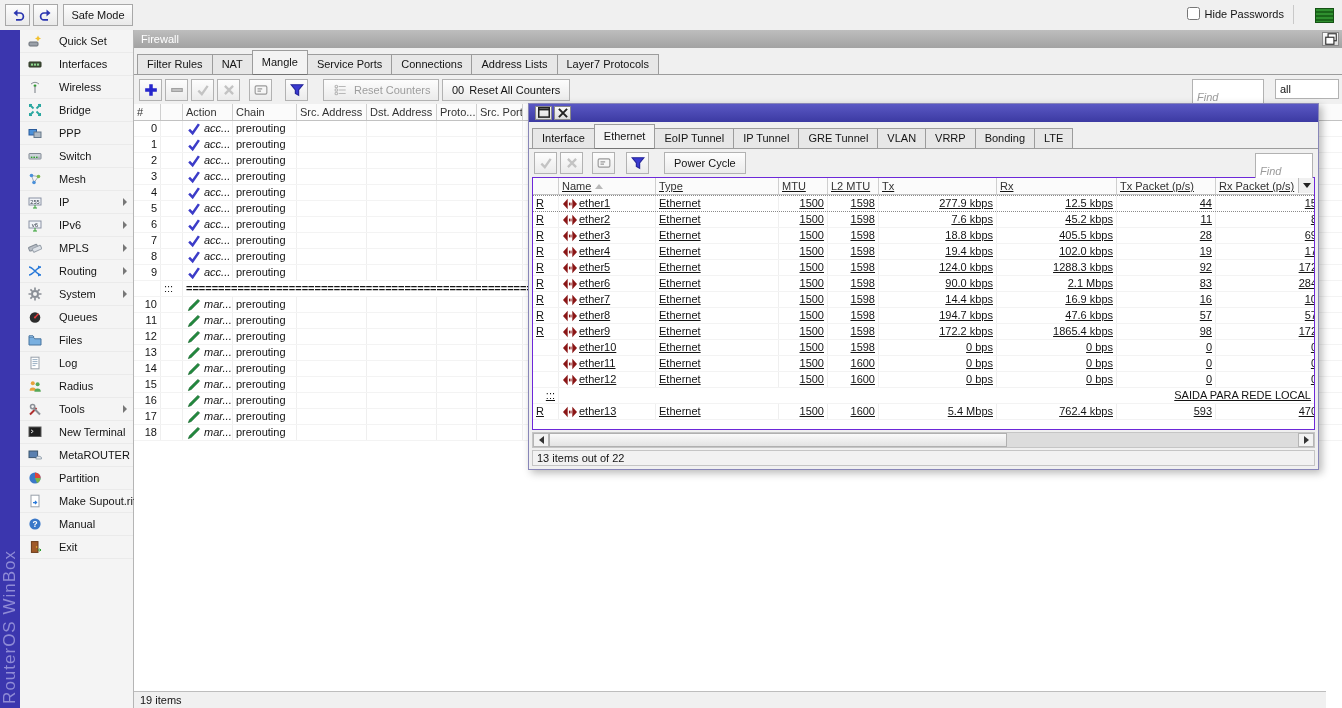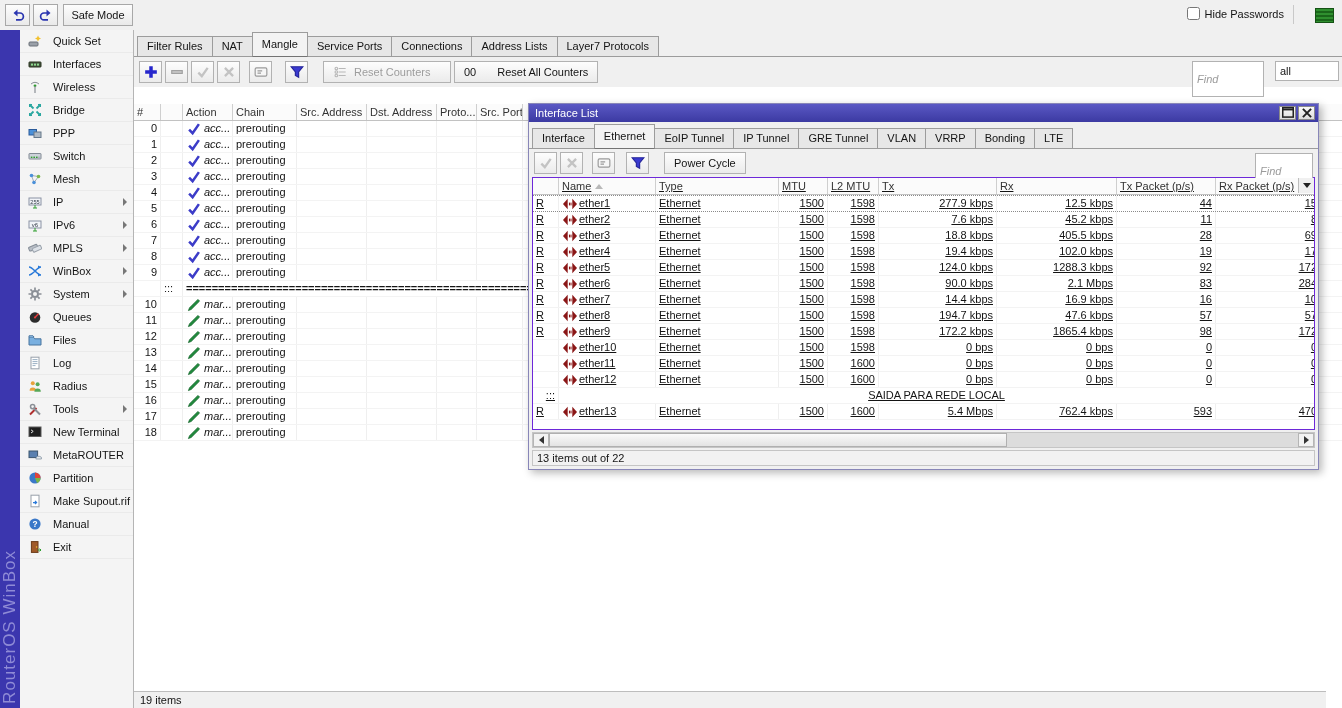--- a/index.html
+++ b/index.html
@@ -16,42 +16,42 @@
   .hp-wrap input{width:13px;height:13px;margin:0;}
   .tb-divider{position:absolute;right:48px;top:5px;width:1px;height:19px;background:#c9c9c9;}
   .green-ind{position:absolute;right:8px;top:8px;width:17px;height:13px;border:1px solid #145214;
              background:repeating-linear-gradient(#2f8f2f 0 2px,#1a651a 2px 4px);}
   
   .leftstrip{position:absolute;left:0;top:30px;width:20px;bottom:0;background:#3b36ae;}
   .brand{position:absolute;left:0;bottom:4px;width:20px;writing-mode:vertical-rl;transform:rotate(180deg);
          font-size:17px;color:#8f8bd6;letter-spacing:1px;white-space:nowrap;}
   .sidebar{position:absolute;left:20px;top:30px;width:114px;bottom:0;background:#f4f4f4;border-right:1px solid #b5b5b5;box-sizing:border-box;}
   .side-item{height:22px;display:flex;align-items:center;padding:0 4px 0 7px;border-bottom:1px solid #eaeaea;cursor:default;}
-  .side-label{flex:1;margin-left:10px;white-space:nowrap;}
+  .side-label{flex:1;margin-left:16px;white-space:nowrap;}
   .side-arrow{width:0;height:0;border-left:4px solid #777;border-top:4px solid transparent;border-bottom:4px solid transparent;margin-right:2px;}
   .svgi{display:inline-flex;width:16px;height:14px;align-items:center;justify-content:center;flex:none;}
   .svgi svg{width:14px;height:14px;}
   
   .mdi{position:absolute;left:134px;top:30px;right:0;bottom:0;background:#fff;}
   .fw{position:absolute;left:0;top:0;right:0;bottom:0;}
   .fw-title{height:18px;background:linear-gradient(#bdbdbd,#a2a2a2);color:#fff;line-height:18px;padding-left:7px;position:relative;}
   .win-btn{width:17px;height:14px;border:1px solid #8a8a8a;background:linear-gradient(#fafafa,#dcdcdc);
            display:inline-flex;align-items:center;justify-content:center;box-sizing:border-box;}
   .fw-restore{position:absolute;right:3px;top:2px;}
   .tabsbar{height:26px;background:#f0f0f0;display:flex;align-items:flex-end;padding:0 3px;border-bottom:1px solid #9c9c9c;box-sizing:content-box;}
   .tab{height:19px;line-height:19px;padding:0 9px;border:1px solid #9c9c9c;border-bottom:none;background:#e7e7e7;
        margin-right:-1px;position:relative;white-space:nowrap;cursor:default;}
   .tab.active{height:23px;line-height:23px;background:#f3f3f3;z-index:2;margin-bottom:-1px;border-bottom:1px solid #737373;}
   .toolbar{height:30px;background:#f0f0f0;display:flex;align-items:center;padding:0 5px;position:relative;}
   .icon-btn{width:23px;height:22px;border:1px solid #b2b2b2;background:linear-gradient(#fdfdfd,#ebebeb);
             display:inline-flex;align-items:center;justify-content:center;margin-right:3px;flex:none;box-sizing:border-box;}
   .txt-btn{height:22px;border:1px solid #b2b2b2;background:linear-gradient(#fdfdfd,#ebebeb);display:inline-flex;
            align-items:center;padding:0 9px;margin-right:3px;white-space:nowrap;box-sizing:border-box;}
   .txt-btn.disabled{color:#9d9d9d;}
-  .b00{font-weight:normal;margin-right:21px;}
+  .b00{font-weight:normal;margin-right:5px;}
   .find-input{border:1px solid #b2b2b2;height:36px;width:72px;padding:0 4px;font:italic 11px "Liberation Sans",sans-serif;
               box-sizing:border-box;background:#fff;}
   .find-input::placeholder{color:#9a9a9a;font-style:italic;}
   .fw-find{position:absolute;right:78px;top:4px;}
   .all-combo{position:absolute;right:3px;top:4px;width:64px;height:20px;border:1px solid #b2b2b2;background:#fff;
              line-height:18px;padding-left:4px;box-sizing:border-box;}
   
   .thead{display:flex;height:16px;line-height:16px;background:#fbfbfb;border-bottom:1px solid #c2c2c2;position:relative;}
   .hc{border-right:1px solid #cfcfcf;padding:0 3px;box-sizing:border-box;color:#333;white-space:nowrap;overflow:hidden;display:flex;align-items:center;}
   .rowc{border-right:1px solid #efefef;padding:0 3px;box-sizing:border-box;white-space:nowrap;overflow:hidden;}
@@ -88,21 +88,21 @@
   .hdr-dd{position:absolute;right:0;top:0;width:15px;height:15px;background:#f0f0f0;border-left:1px solid #bdbdbd;
           display:flex;align-items:center;justify-content:center;}
   .dd-tri{width:0;height:0;border-top:5px solid #222;border-left:4px solid transparent;border-right:4px solid transparent;}
   .il-hscroll{height:16px;margin-top:2px;display:flex;flex:none;background:#e9e9e9;border:1px solid #c5c5c5;box-sizing:border-box;}
   .sb-btn{width:16px;height:14px;background:#f2f2f2;border:1px solid #b5b5b5;display:flex;align-items:center;justify-content:center;flex:none;box-sizing:border-box;}
   .sb-thumb{width:458px;height:14px;background:linear-gradient(#fafafa,#e3e3e3);border:1px solid #b0b0b0;box-sizing:border-box;flex:none;}
   .sb-track{flex:1;background:#dcdcdc;}
   .tri-l{width:0;height:0;border-right:5px solid #333;border-top:4px solid transparent;border-bottom:4px solid transparent;}
   .tri-r{width:0;height:0;border-left:5px solid #333;border-top:4px solid transparent;border-bottom:4px solid transparent;}
   .il-status{height:16px;margin:2px 3px 3px;background:#f2f2f2;border:1px solid #c5c5c5;line-height:14px;padding-left:4px;flex:none;box-sizing:border-box;}
-  .comment-cell{text-align:center;}
+  .comment-cell{text-align:right;}
 </style>
 </head>
 <body>
 
 <div id="app">
 
   <div class="topbar">
     <div class="tb-btn" id="undo-btn">
       <span class="svgi">
         <svg viewBox="0 0 14 13">
@@ -240,21 +240,21 @@
         <span class="side-label">MPLS</span>
         <span class="side-arrow"></span>
       </div>
       <div class="side-item">
         <span class="svgi">
           <svg viewBox="0 0 14 14">
             <path d="M1 11 C5 11 9 3 13 3 M1 3 C5 3 9 11 13 11" stroke="#2a7ad9" stroke-width="1.7" fill="none"></path>
             <path d="M13 3 l-3 -1.6 v3.2 z M13 11 l-3 -1.6 v3.2 z" fill="#2a7ad9"></path>
           </svg>
         </span>
-        <span class="side-label">WinBox</span>
+        <span class="side-label">Routing</span>
         <span class="side-arrow"></span>
       </div>
       <div class="side-item">
         <span class="svgi">
           <svg viewBox="0 0 14 14">
             <circle cx="7" cy="7" r="3" fill="none" stroke="#8a8f96" stroke-width="2"></circle>
             <g stroke="#8a8f96" stroke-width="1.7">
               <path d="M7 0.5 V3 M7 11 V13.5 M0.5 7 H3 M11 7 H13.5 M2.4 2.4 L4.2 4.2 M9.8 9.8 L11.6 11.6 M11.6 2.4 L9.8 4.2 M4.2 9.8 L2.4 11.6"></path>
             </g>
           </svg>
@@ -366,20 +366,31 @@
             <path d="M9.6 10 h3.4 M11.6 8.6 L13 10 l-1.4 1.4" stroke="#2e9e2e" fill="none"></path>
           </svg>
         </span>
         <span class="side-label">Exit</span>
       </div>
     </div>
 
   <div class="mdi">
 
     <div class="fw">
+      <div class="fw-title">
+        <span>Firewall</span>
+        <span class="win-btn fw-restore">
+          <span class="svgi">
+            <svg viewBox="0 0 12 12">
+                <rect x="3.5" y="1.5" width="7" height="6" fill="#fff" stroke="#333"></rect>
+                <rect x="1.5" y="4.5" width="7" height="6" fill="#fff" stroke="#333"></rect>
+              </svg>
+          </span>
+        </span>
+      </div>
       <div class="tabsbar">
           <div class="tab">Filter Rules</div>
           <div class="tab">NAT</div>
           <div class="tab active">Mangle</div>
           <div class="tab">Service Ports</div>
           <div class="tab">Connections</div>
           <div class="tab">Address Lists</div>
           <div class="tab">Layer7 Protocols</div>
         </div>
       <div class="toolbar">
@@ -419,21 +430,21 @@
               </svg>
             </span>
         </span>
         <span class="icon-btn" style="margin-left:10px">
           <span class="svgi">
               <svg viewBox="0 0 12 12">
                 <path d="M1 1.5 H11 L7.4 6 V10.5 L4.6 9 V6 Z" fill="#3a3ad0" stroke="#26269a"></path>
               </svg>
             </span>
         </span>
-        <span class="txt-btn disabled" style="margin-left:12px;width:128px">
+        <span class="txt-btn disabled" style="margin-left:12px;width:116px">
           <span class="svgi">
               <svg viewBox="0 0 12 12">
                 <path d="M4 3 h6 M4 6 h6 M4 9 h6" stroke="#b8b8b8"></path>
                 <circle cx="2" cy="3" r="1.1" fill="none" stroke="#b8b8b8"></circle>
                 <circle cx="2" cy="6" r="1.1" fill="none" stroke="#b8b8b8"></circle>
                 <circle cx="2" cy="9" r="1.1" fill="none" stroke="#b8b8b8"></circle>
               </svg>
             </span>
           <span style="margin-left:5px">Reset Counters</span>
         </span>
@@ -823,21 +834,20 @@
             </div>
           </div>
       </div>
       <div class="fw-status">
         <span>19 items</span>
       </div>
     </div>
 
     <div class="il">
       <div class="il-title">
-        <span class="il-title-label">Interface List</span>
         <span class="win-btn" style="margin-right:2px">
           <span class="svgi">
             <svg viewBox="0 0 12 12">
                 <rect x="1.5" y="1.5" width="9" height="8" fill="none" stroke="#222" stroke-width="1.3"></rect>
                 <path d="M1.5 3 h9" stroke="#222" stroke-width="1.6"></path>
               </svg>
           </span>
         </span>
         <span class="win-btn">
           <span class="svgi">

